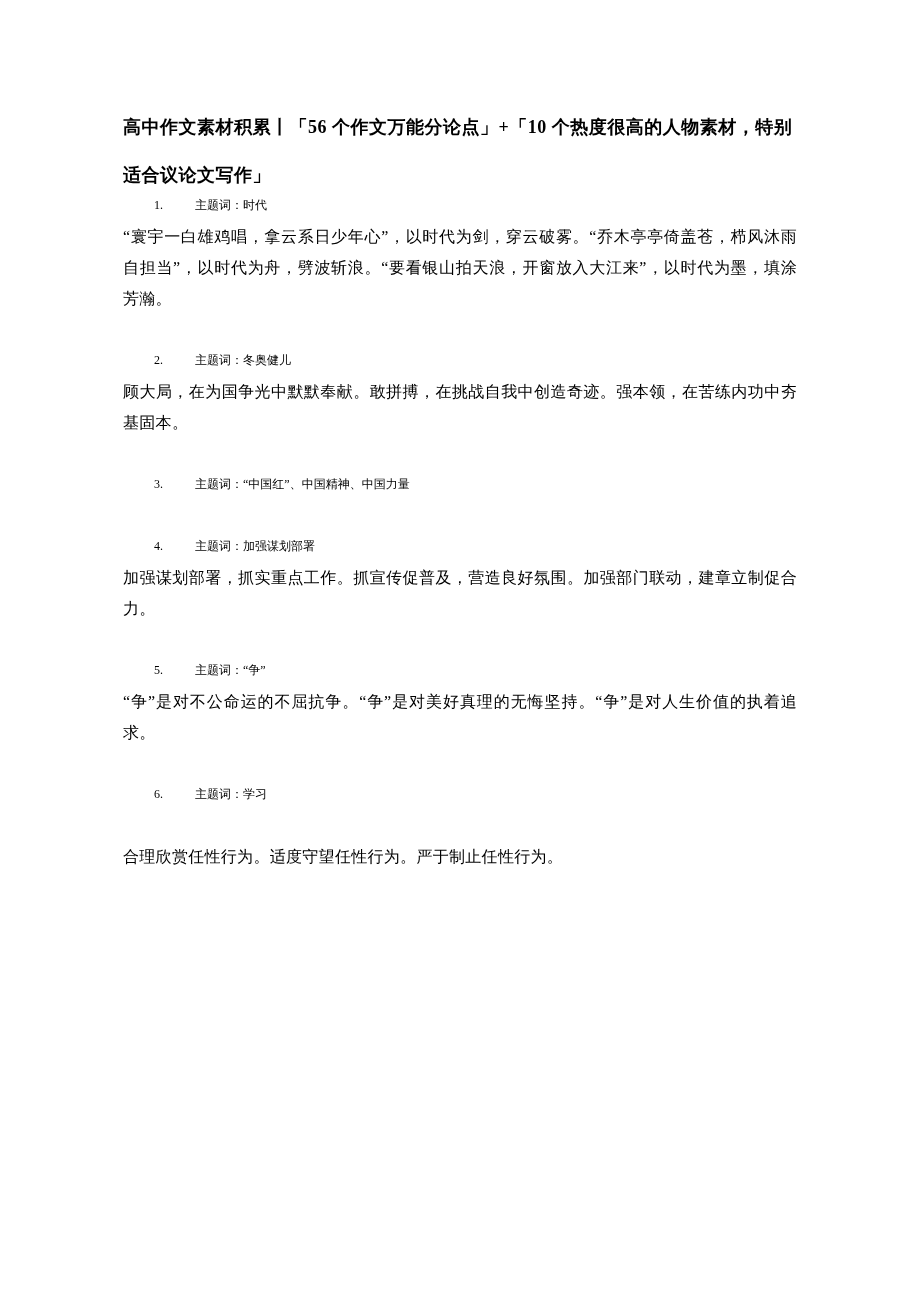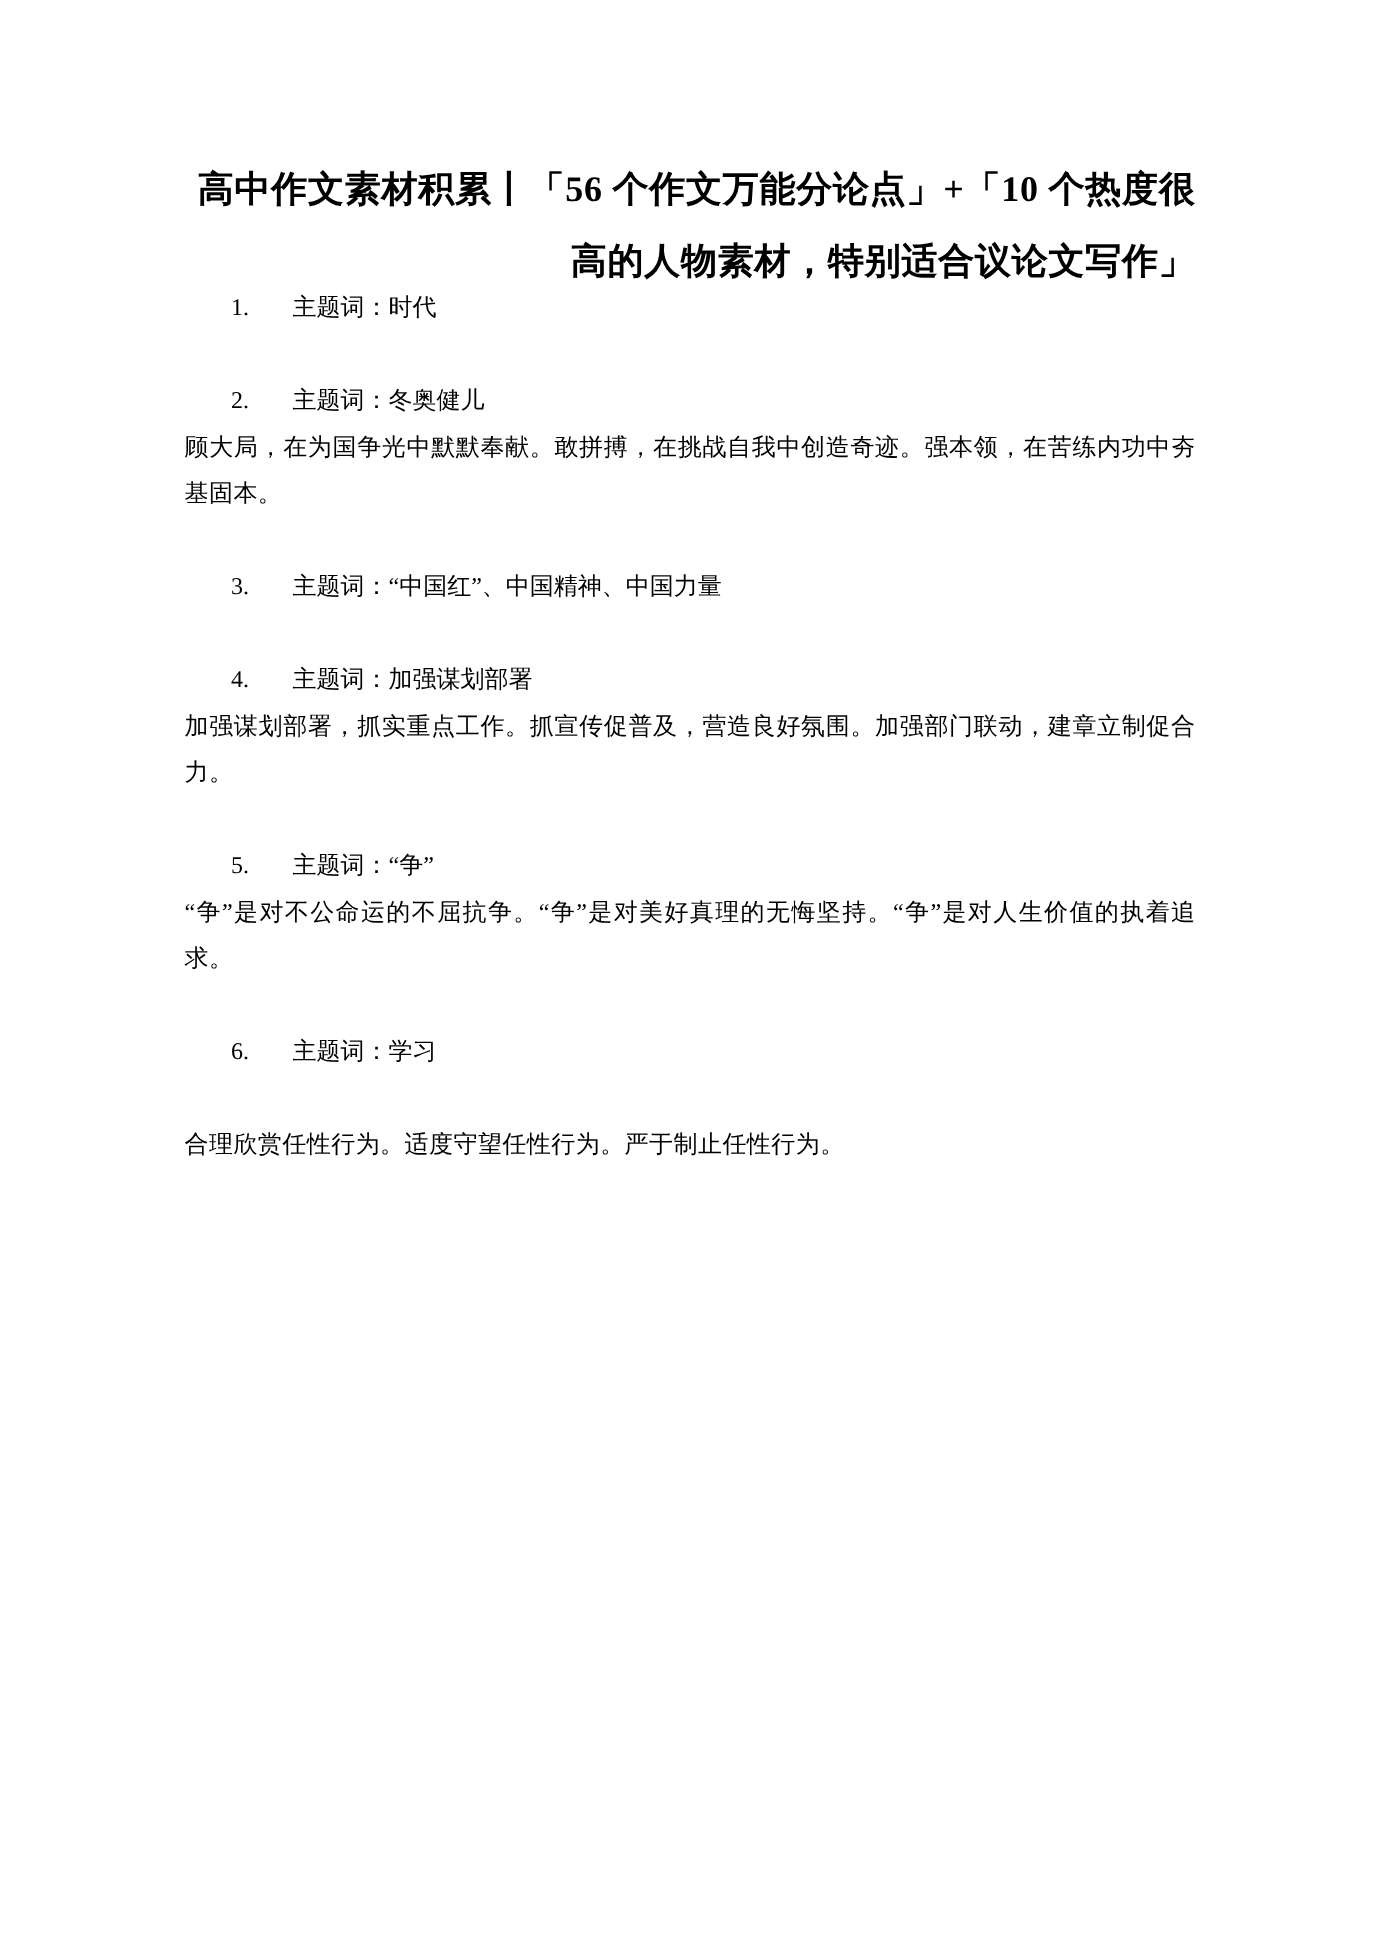--- a/index.html
+++ b/index.html
@@ -13,31 +13,31 @@
     height: 1302px;
     box-sizing: border-box;
     background: #ffffff;
     padding: 103px 123px 0 123px;
     font-family: "Liberation Serif", "DejaVu Serif", serif;
     color: #000000;
     overflow: hidden;
   }
   .doc-title {
     margin: 0 0 -9px 0;
-    font-size: 24px;
+    font-size: 18px;
     font-weight: bold;
     line-height: 48px;
-    text-align: right;
+    text-align: left;
     letter-spacing: 0.5px;
   }
   .section {
     margin-bottom: 31px;
   }
   .section-heading {
-    font-size: 16px;
+    font-size: 12px;
     line-height: 31px;
     white-space: nowrap;
   }
   .num {
     display: inline-block;
     margin-left: 31px;
     min-width: 41px;
   }
   .section-body {
     margin: 0;
@@ -52,20 +52,21 @@
 <body>
 
 <div class="page">
 
   <h1 class="doc-title">高中作文素材积累丨「56 个作文万能分论点」+「10 个热度很高的人物素材，特别适合议论文写作」</h1>
 
   <div class="section">
     <div class="section-heading">
       <span class="num">1.</span><span>主题词：</span><span>时代</span>
     </div>
+    <p class="section-body">“寰宇一白雄鸡唱，拿云系日少年心”，以时代为剑，穿云破雾。“乔木亭亭倚盖苍，栉风沐雨自担当”，以时代为舟，劈波斩浪。“要看银山拍天浪，开窗放入大江来”，以时代为墨，填涂芳瀚。</p>
   </div>
 
   <div class="section">
     <div class="section-heading">
       <span class="num">2.</span><span>主题词：</span><span>冬奥健儿</span>
     </div>
     <p class="section-body">顾大局，在为国争光中默默奉献。敢拼搏，在挑战自我中创造奇迹。强本领，在苦练内功中夯基固本。</p>
   </div>
 
   <div class="section">

